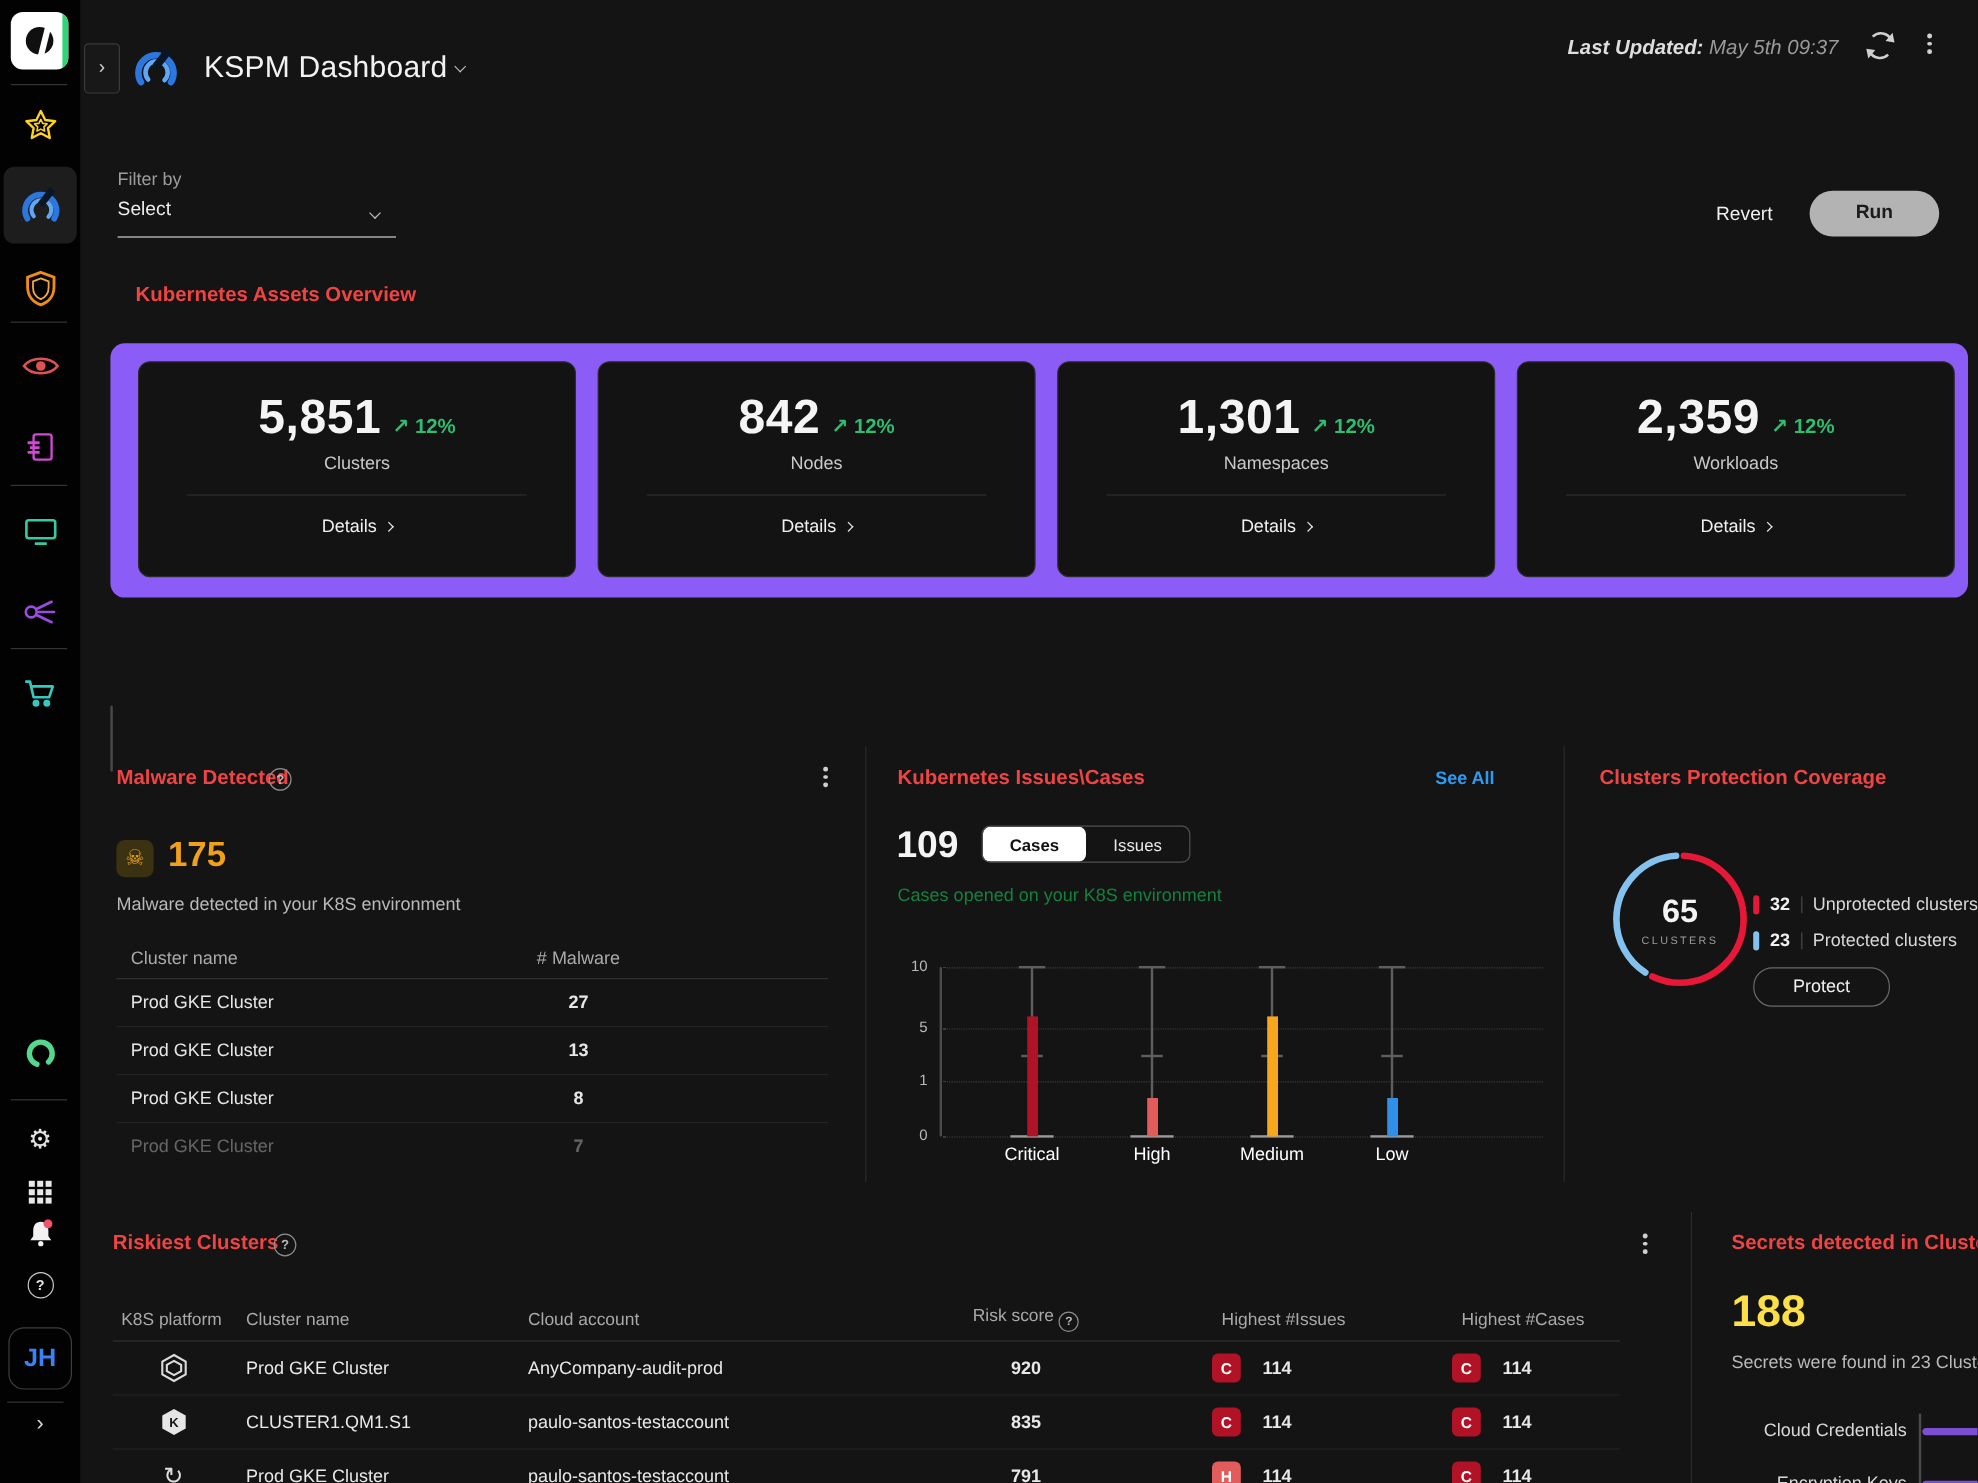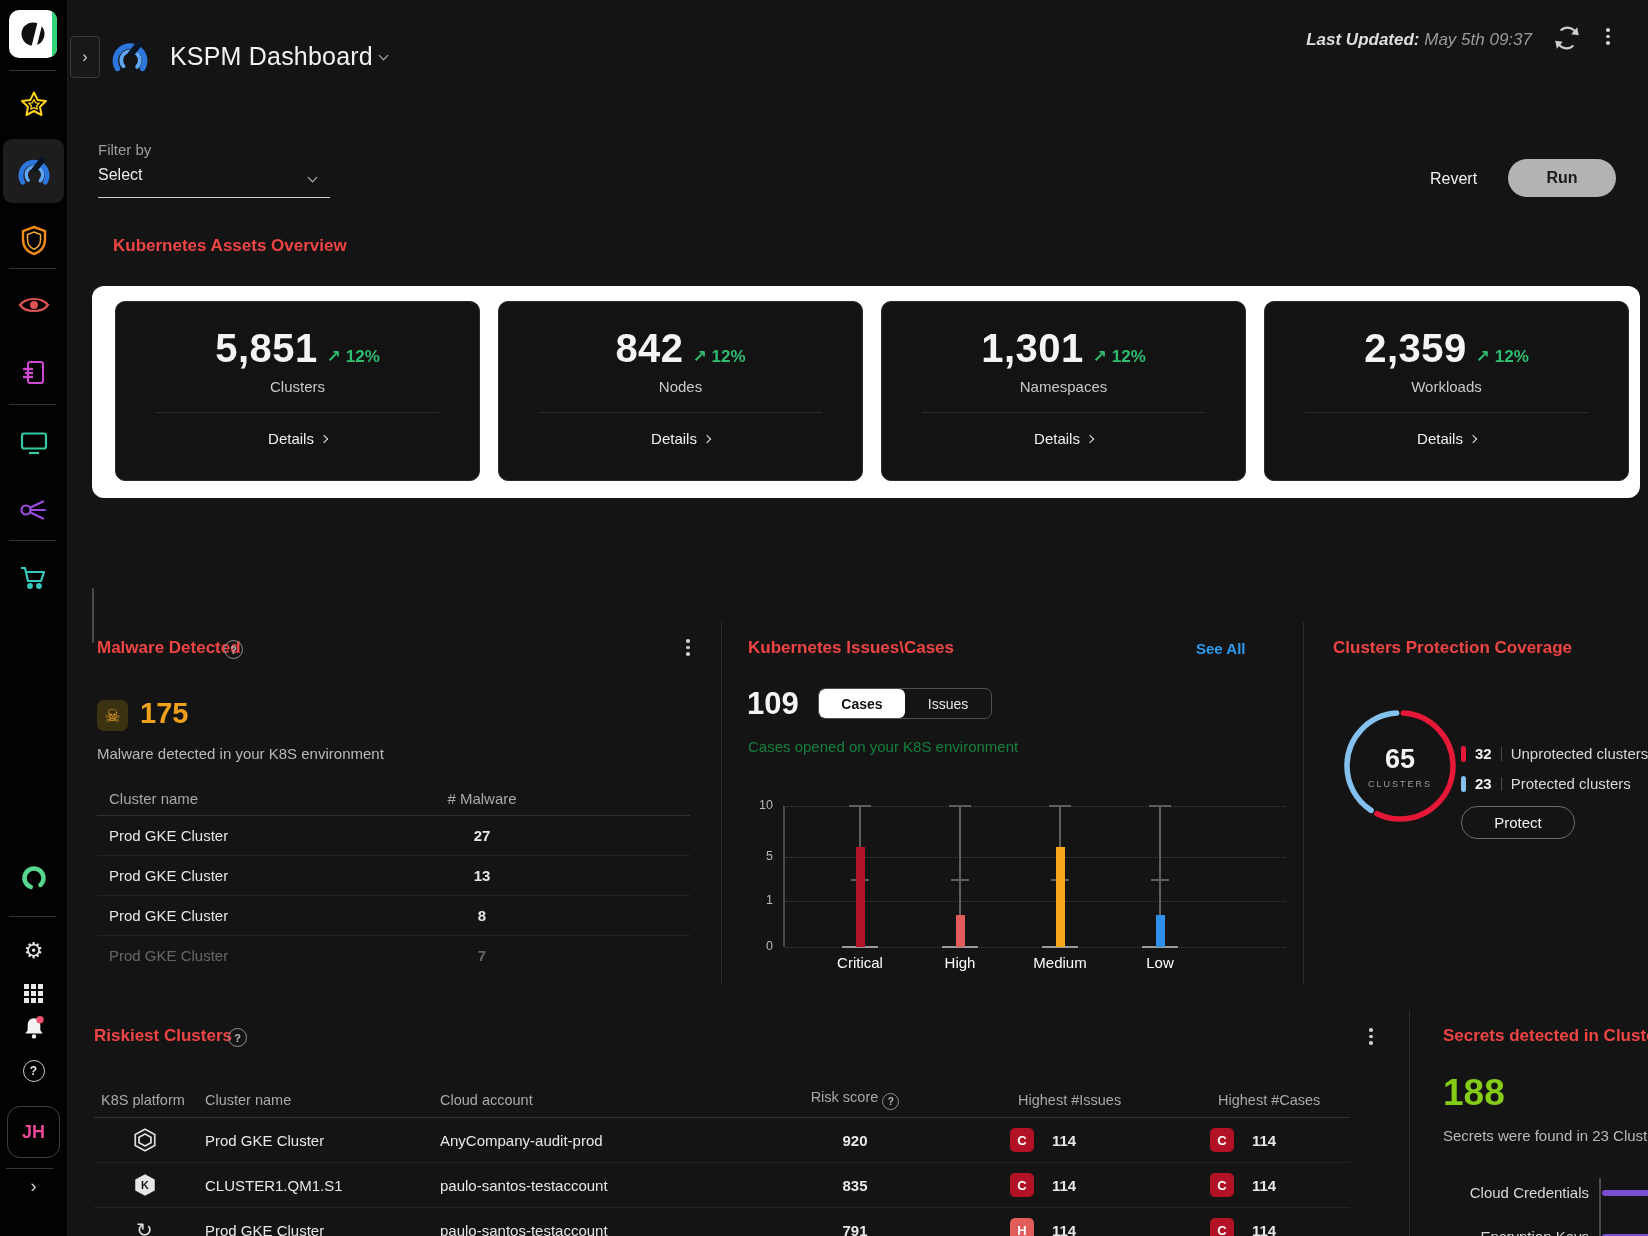--- a/index.html
+++ b/index.html
@@ -26,21 +26,21 @@
   #last-updated{position:absolute;left:1100px;top:30px;width:432px;text-align:right;font-style:italic;font-size:17px;color:#9a9a9a;}
   #last-updated b{color:#dedede;font-weight:700;}
   
   #filter-label{position:absolute;left:98px;top:141px;font-size:15px;color:#9c9c9c;}
   #select-box{position:absolute;left:98px;top:166px;width:232px;height:31px;border-bottom:1px solid #cfcfcf;cursor:pointer;}
   #select-box .val{font-size:16px;color:#ececec;}
   #revert-btn{position:absolute;left:1430px;top:170px;font-size:16px;color:#f0f0f0;cursor:pointer;}
   #run-btn{position:absolute;left:1508px;top:159px;width:108px;height:38px;background:#b3b3b3;border-radius:19px;color:#1b1b1b;font-size:16px;font-weight:600;display:flex;align-items:center;justify-content:center;cursor:pointer;}
   
   #assets-title{position:absolute;left:113px;top:236px;}
-  #cards-wrap{position:absolute;left:92px;top:286px;width:1548px;height:212px;background:#ffffff;border-radius:12px;}
+  #cards-wrap{position:absolute;left:92px;top:286px;width:1548px;height:212px;background:#8b5cf6;border-radius:12px;}
   #cards-row{position:absolute;left:23px;top:15px;display:flex;gap:18px;}
   .stat-card{width:365px;height:180px;background:#131313;border:1px solid #2b2b2b;border-radius:10px;box-sizing:border-box;display:flex;flex-direction:column;align-items:center;}
   .num-row{margin-top:24px;display:flex;align-items:baseline;gap:9px;}
   .num{font-size:40px;font-weight:700;color:#f4f4f4;letter-spacing:.5px;}
   .delta{font-size:17px;font-weight:700;color:#2fbe70;}
   .stat-card .lbl{margin-top:7px;font-size:15px;color:#c9c9c9;}
   .cdiv{margin-top:17px;width:283px;height:1px;background:#2d2d2d;}
   .details{margin-top:17px;font-size:15px;color:#f0f0f0;cursor:pointer;display:flex;align-items:center;gap:7px;}
   
   .mw-row{display:grid;grid-template-columns:310px 150px;align-items:center;height:39px;border-bottom:1px solid #242424;}
@@ -186,21 +186,21 @@
       <path d="M10 2 C6 2 4.2 5 4.2 9 V13 L2 16 H18 L15.8 13 V9 C15.8 5 14 2 10 2 Z" fill="#f2f2f2"></path>
       <circle cx="10" cy="18.7" r="2" fill="#f2f2f2"></circle>
       <circle cx="15.5" cy="3.5" r="3.4" fill="#f4516c"></circle>
     </svg>
   </div>
 
   <div class="sb-ic" style="top:1060px;">
     <span class="help" style="width:20px;height:20px;font-size:12px;border-color:#c9c9c9;color:#e3e3e3;">?</span>
   </div>
 
-  <div class="abs" style="left:7px;top:1106px;width:53px;height:52px;border:1.5px solid #3f3f3f;border-radius:13px;display:flex;align-items:center;justify-content:center;font-size:18px;font-weight:600;color:#ec4899;box-sizing:border-box;cursor:pointer;">
+  <div class="abs" style="left:7px;top:1106px;width:53px;height:52px;border:1.5px solid #3f3f3f;border-radius:13px;display:flex;align-items:center;justify-content:center;font-size:21px;font-weight:600;color:#3b82f6;box-sizing:border-box;cursor:pointer;">
     <span>JH</span>
   </div>
   <div class="sb-div" style="top:1168px;left:6px;"></div>
   <div class="sb-ic" style="top:1176px;font-size:18px;color:#d9d9d9;">
       <span>›</span>
     </div>
 </aside>
 
 <div class="collapse-btn">
     <span>›</span>
@@ -457,21 +457,21 @@
         <span style="font-weight:700;">114</span>
       </span>
      <span class="sevcell">
         <span class="badge" style="background:#b11226;">C</span>
         <span style="font-weight:700;">114</span>
       </span>
     </div>
   </div>
 
 <div class="ptitle abs" style="left:1443px;top:1026px;width:260px;overflow:hidden;">Secrets detected in Clusters</div>
-<div class="abs" style="left:1443px;top:1072px;font-size:37px;font-weight:700;color:#84cc16;">188</div>
+<div class="abs" style="left:1443px;top:1072px;font-size:37px;font-weight:700;color:#fde047;">188</div>
 <div class="abs" style="left:1443px;top:1127px;font-size:15px;color:#b9b9b9;width:260px;white-space:nowrap;">Secrets were found in 23 Clusters</div>
 <div class="abs" style="left:1599px;top:1178px;width:1.5px;height:58px;background:#4a4a4a;"></div>
 <div id="secrets-bars">
     <div class="sec-lab" style="top: 1184px;">Cloud Credentials</div>
     <div class="sec-bar" style="top: 1190px; background: rgb(122, 79, 212);"></div>
     <div class="sec-lab" style="top: 1228px;">Encryption Keys</div>
     <div class="sec-bar" style="top: 1234px; background: rgb(122, 79, 212);"></div>
   </div>
 
 </body></html>

